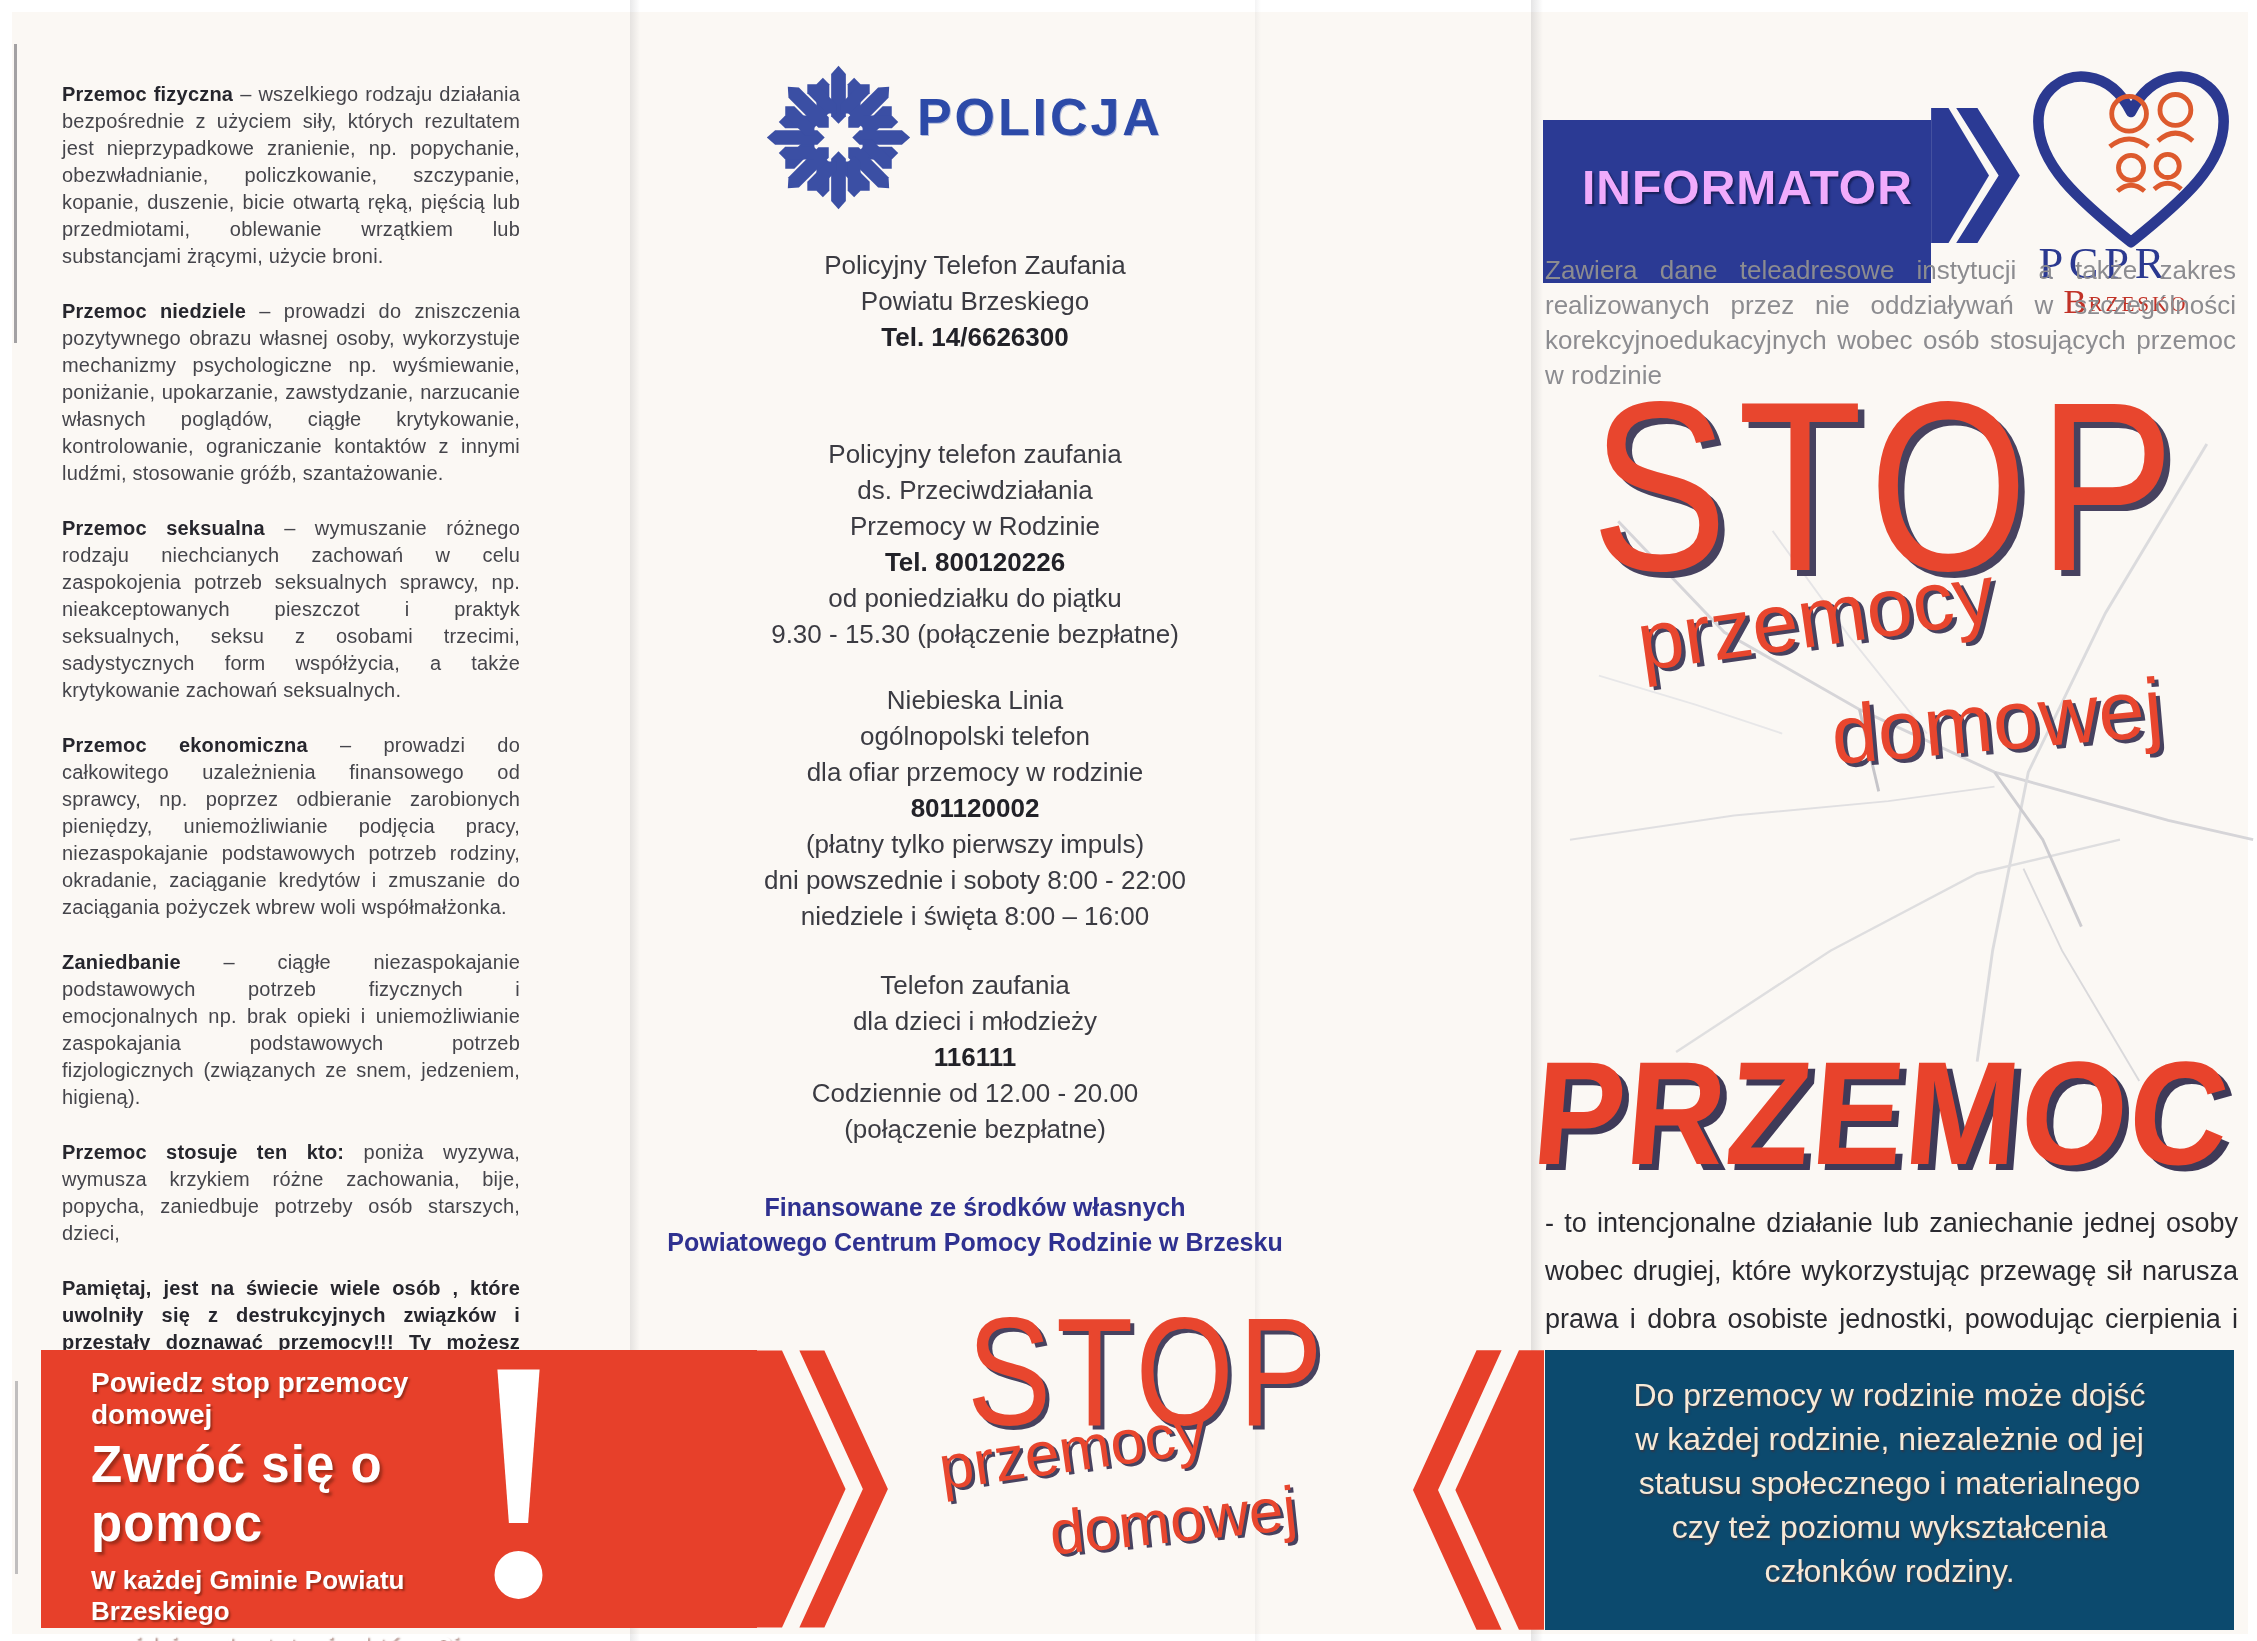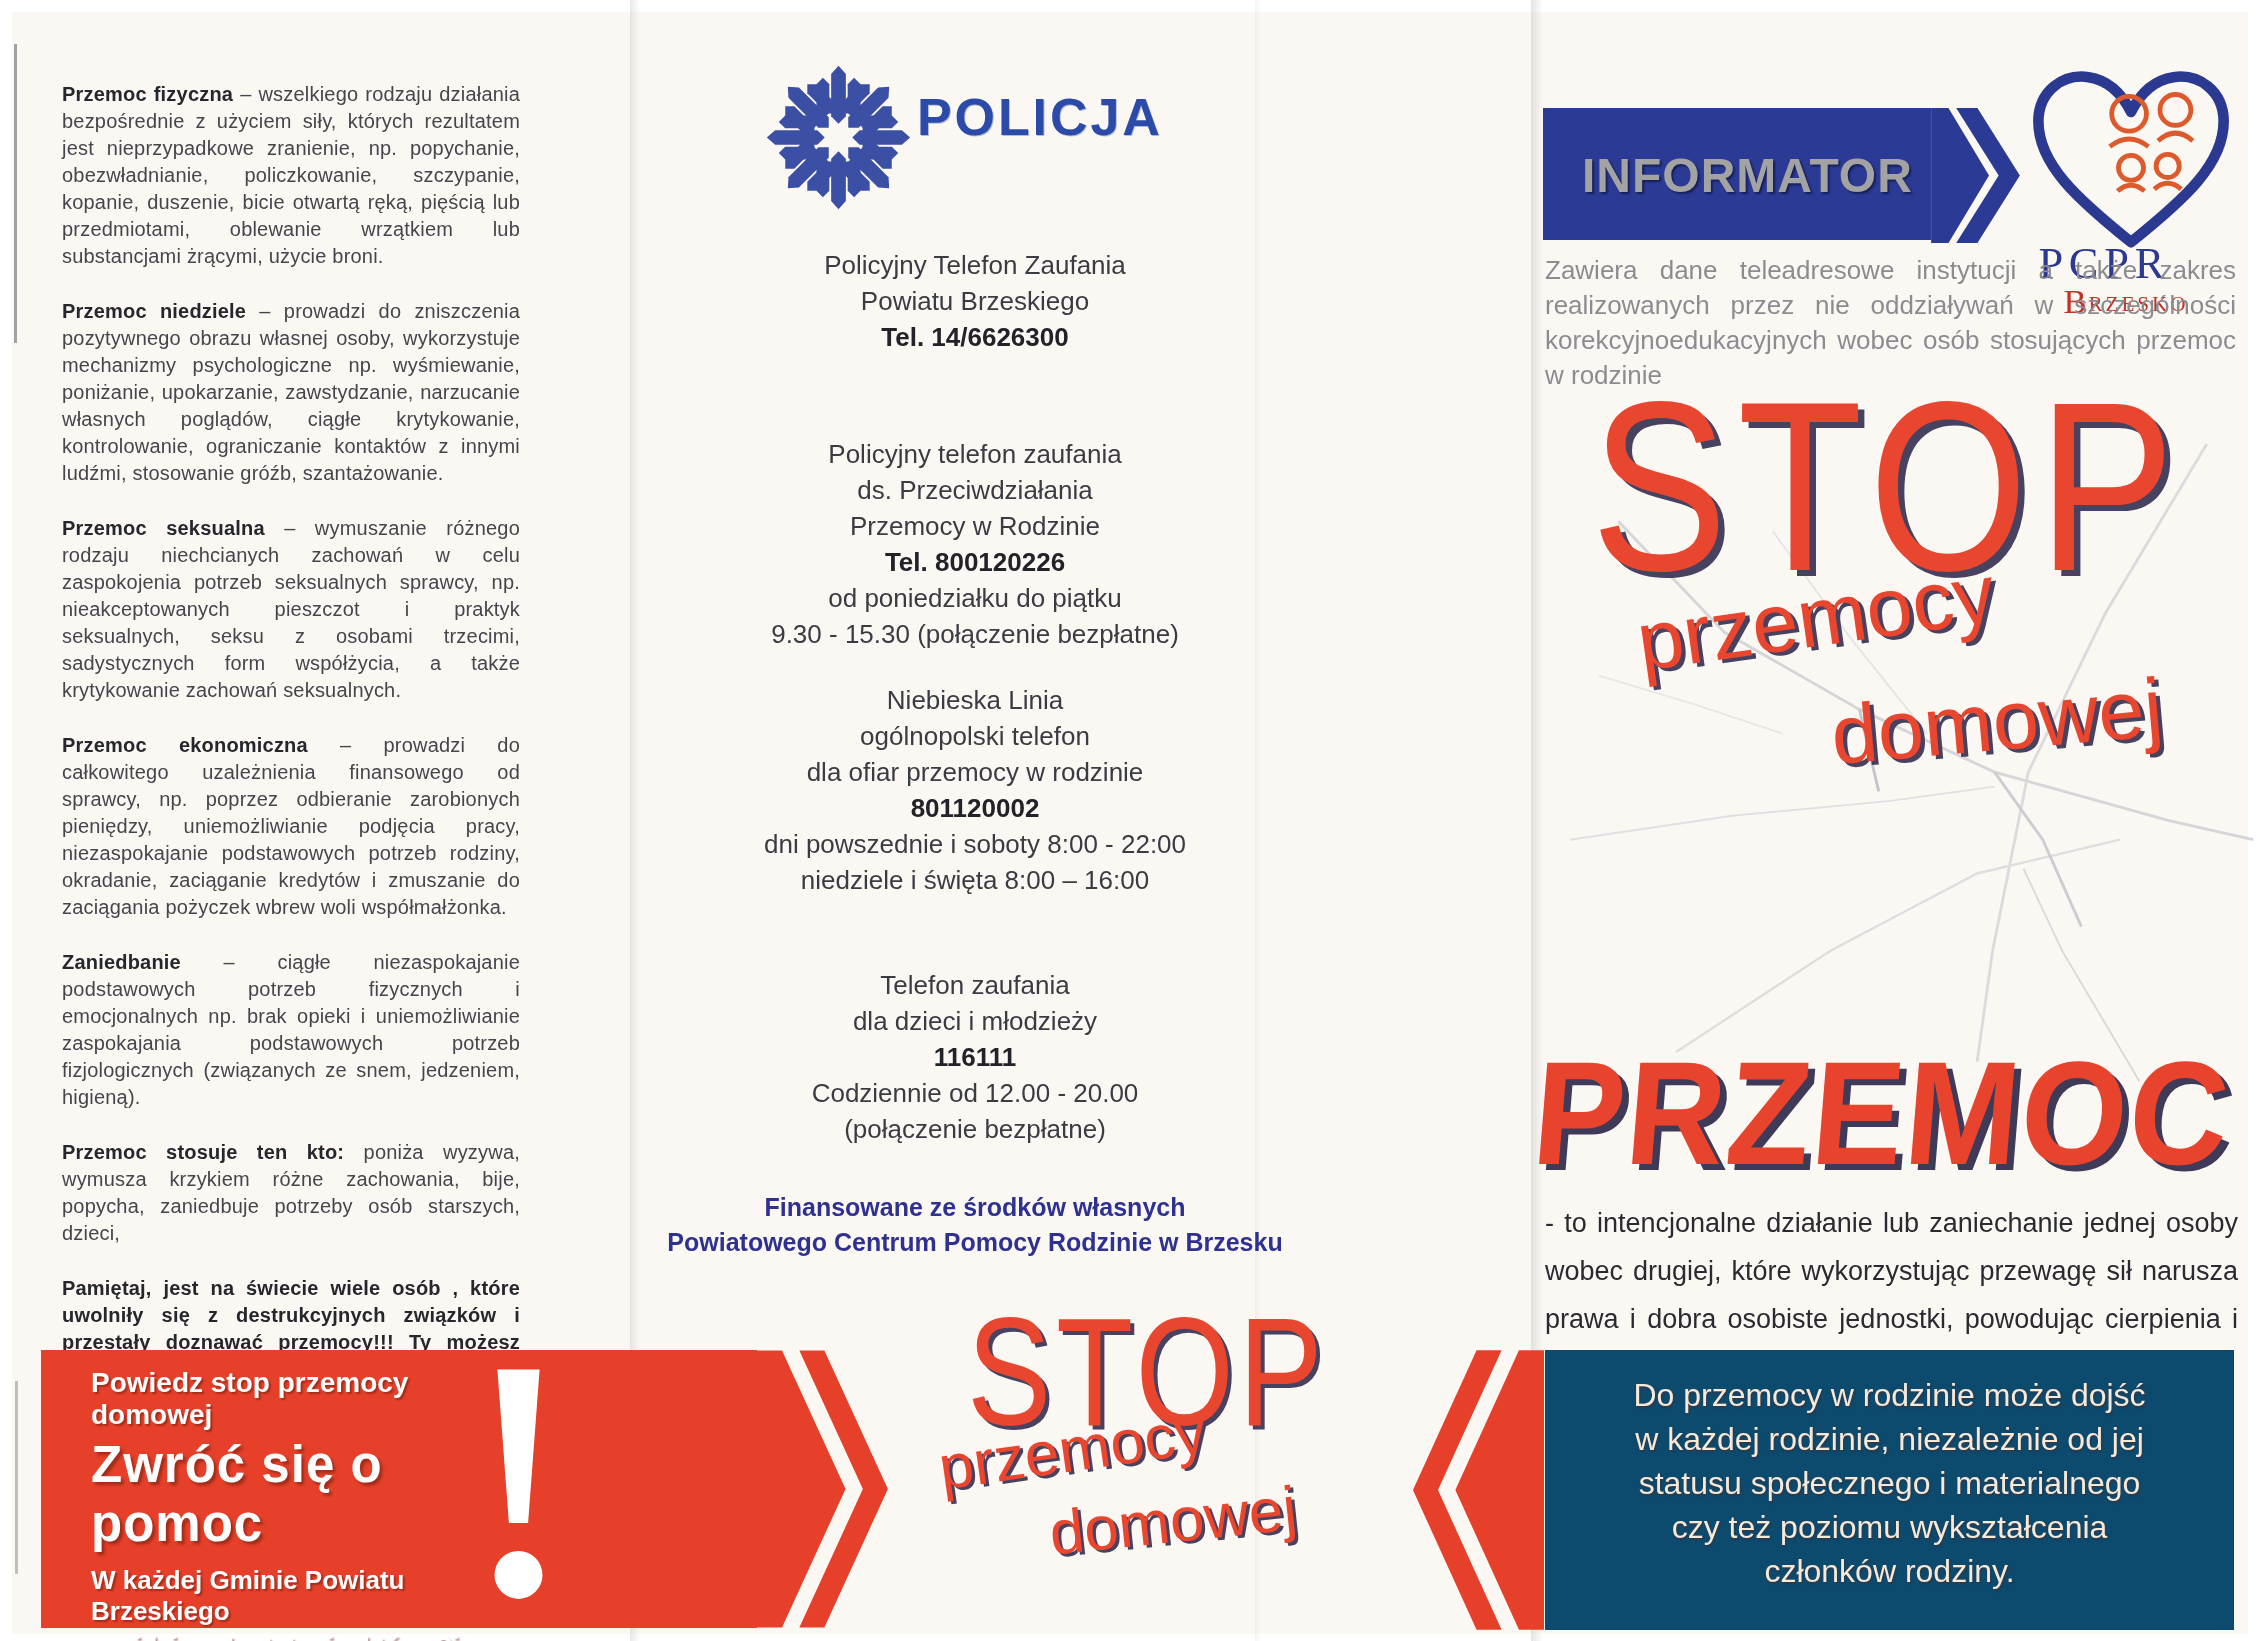--- a/index.html
+++ b/index.html
@@ -54,22 +54,22 @@
   .m-stop{
     left:967px;top:1284px;font-size:154px;letter-spacing:5.8px;
     transform:scaleX(.82);transform-origin:left top;
     text-shadow:4.8px 3.9px 0 #47425f;
   }
   .m-stop2{left:938px;top:1414px;font-size:62px;transform:rotate(-8deg);text-shadow:2.9px 2.9px 0 #47425f;}
   .m-stop3{left:1049px;top:1485px;font-size:62px;transform:rotate(-6deg);text-shadow:2.9px 2.9px 0 #47425f;}
 
   
   .informator-banner{
-    left:1543px;top:108px;width:388px;height:132px;background:#2b3a94;
-    color:#a3a3a3;font-size:48px;font-weight:bold;letter-spacing:1px;
+    left:1543px;top:120px;width:388px;height:163px;background:#2b3a94;
+    color:#f0abfc;font-size:48px;font-weight:bold;letter-spacing:1px;
     line-height:135px;padding-left:39px;box-sizing:border-box;
     text-shadow:1.9px 1.9px 1.9px rgba(10,15,50,.6);
   }
   .intro{
     left:1545px;top:253px;width:691px;font-size:26px;line-height:35px;
     color:#8c8c90;text-align:justify;
   }
   .r-stop{
     left:1591px;top:348px;font-size:241px;letter-spacing:11.6px;
     transform:scaleX(.85);transform-origin:left top;
@@ -166,20 +166,21 @@
   <div class="phone">Tel. 800120226</div>
   <div>od poniedziałku do piątku</div>
   <div>9.30 - 15.30 (połączenie bezpłatne)</div>
 </div>
 
 <div class="abs m-sec m-sec3">
   <div>Niebieska Linia</div>
   <div>ogólnopolski telefon</div>
   <div>dla ofiar przemocy w rodzinie</div>
   <div class="phone">801120002</div>
+  <div>(płatny tylko pierwszy impuls)</div>
   <div>dni powszednie i soboty 8:00 - 22:00</div>
   <div>niedziele i święta 8:00 – 16:00</div>
 </div>
 
 <div class="abs m-sec m-sec4">
   <div>Telefon zaufania</div>
   <div>dla dzieci i młodzieży</div>
   <div class="phone">116111</div>
   <div>Codziennie od 12.00 - 20.00</div>
   <div>(połączenie bezpłatne)</div>

